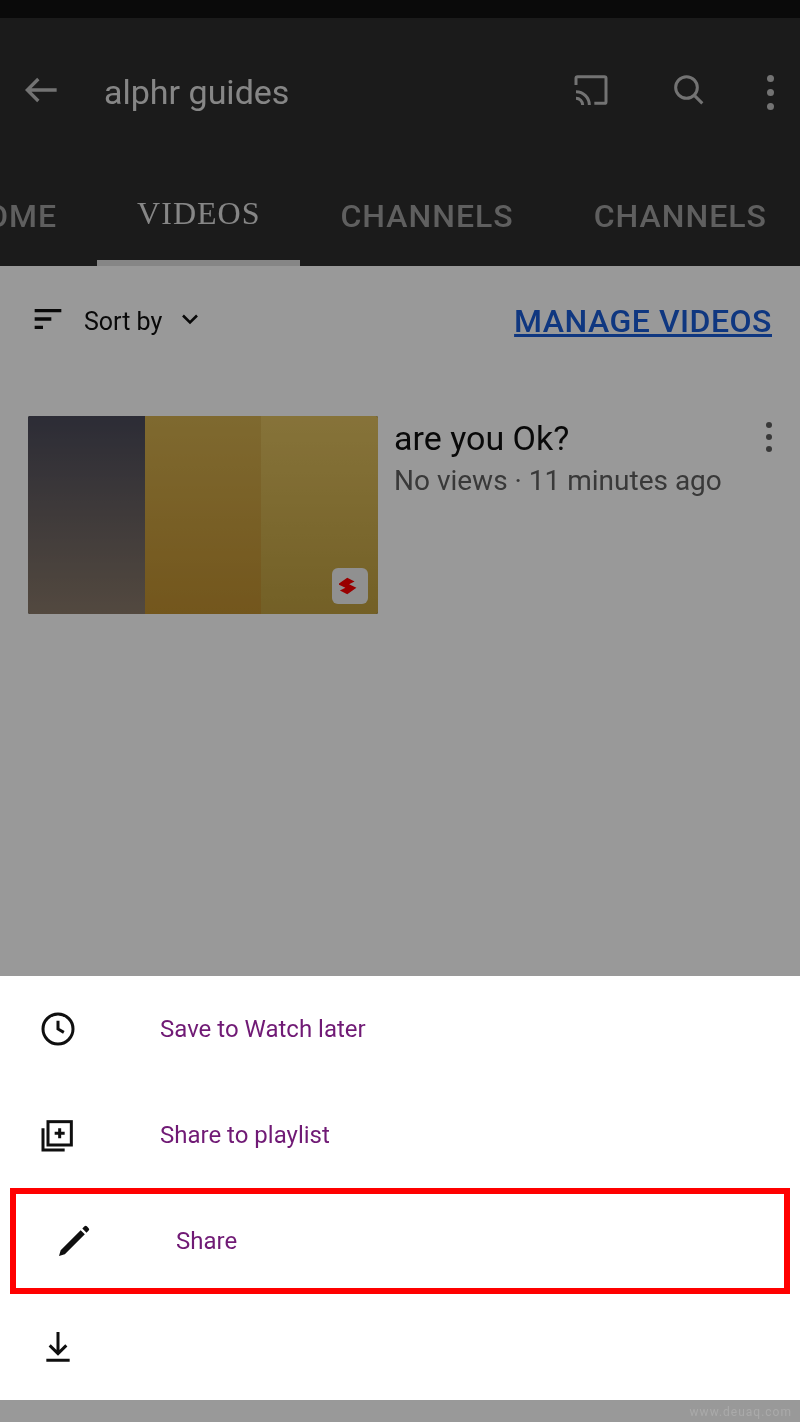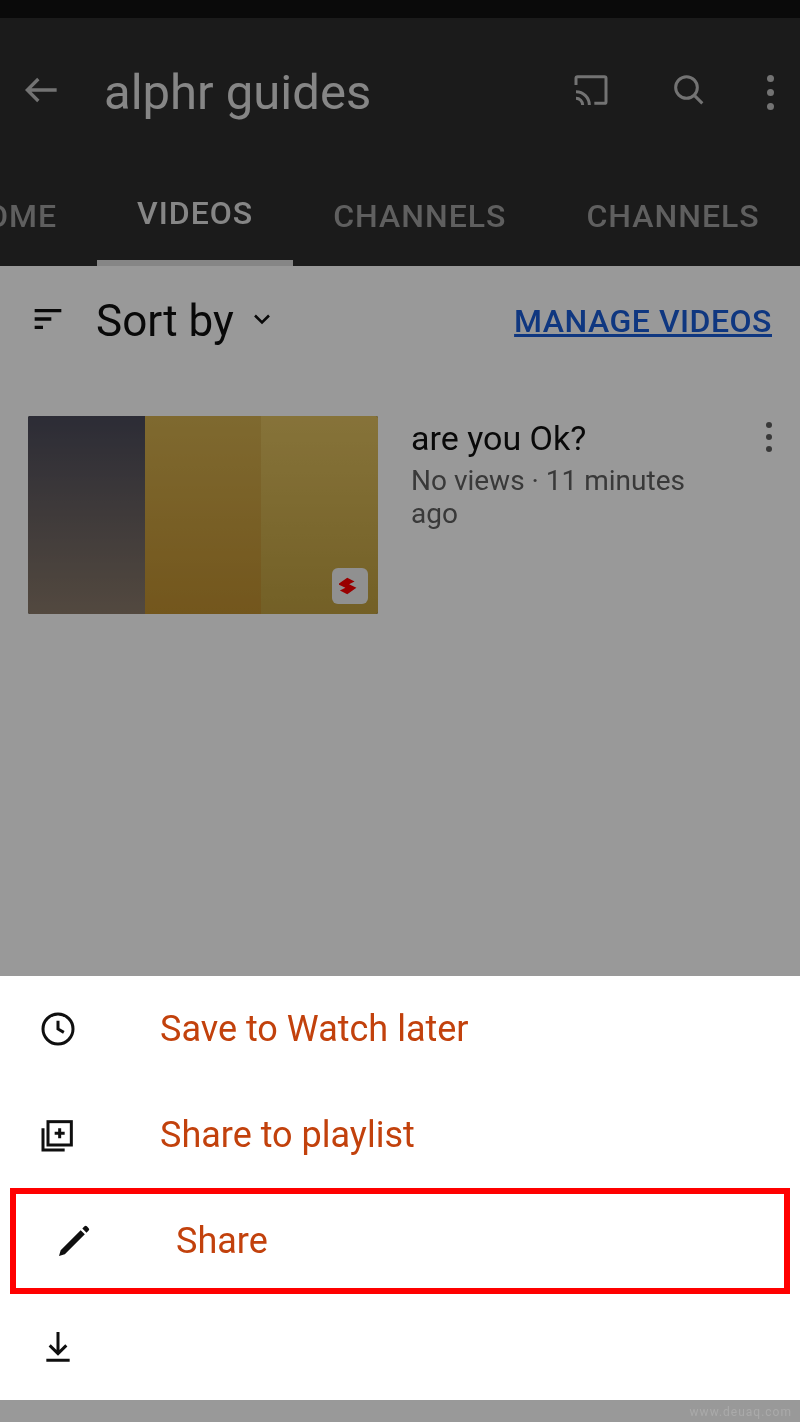--- a/index.html
+++ b/index.html
@@ -16,37 +16,37 @@
       background: #121212;
     }
     .header {
       background: #2d2d2d;
       height: 148px;
       display: flex;
       align-items: center;
       padding: 0 20px;
     }
     .header .back svg { width: 44px; height: 44px; }
-    .header .title { color: #e0e0e0; font-size: 49px; font-weight: 400; margin-left: 40px; flex: 1; }
+    .header .title { color: #e0e0e0; font-size: 34px; font-weight: 400; margin-left: 40px; flex: 1; }
     .header .actions { display: flex; align-items: center; gap: 58px; margin-right: 6px; }
     .header .actions svg { width: 40px; height: 40px; }
     .header .more-dots { display:flex; flex-direction:column; gap:7px; align-items:center; }
     .header .more-dots span { width:7px; height:7px; border-radius:50%; background:#c0c0c0; }
     .tabs { background:#2d2d2d; display:flex; height:100px; align-items:center; }
     .tab { color:#9e9e9e; font-size:32px; font-weight:500; letter-spacing:1px; padding: 0 40px; height:100%; display:flex; align-items:center; }
     .tab.first { padding-left: 0; margin-left: -14px; }
-    .tab.active { color:#e0e0e0; border-bottom:6px solid #e0e0e0; }
+    .tab.active { color:#e0e0e0; border-bottom:6px solid #e0e0e0;font-family:Liberation Serif, serif; }
     .content { background:#fff; }
     .sort-row { display:flex; align-items:center; padding: 24px 28px 24px 28px; height:110px; }
     .sort-icon svg { width:40px; height:40px; }
-    .sort-label { font-size:44px; font-weight:400; color:#0f0f0f; margin-left:28px; }
+    .sort-label { font-size:25px; font-weight:400; color:#0f0f0f; margin-left:16px; }
     .sort-chevron { margin-left:14px; }
     .sort-chevron svg{width:28px;height:28px;}
     .manage { color:#1a5cd6; font-size:32px; font-weight:500; letter-spacing:0.5px; margin-left:auto;text-decoration:underline; }
-    .video-row { display:flex; padding: 40px 28px 0 28px; gap:33px; }
+    .video-row { display:flex; padding: 40px 28px 0 28px; gap:16px; }
     .thumb { width:350px; height:198px; background:#333; position:relative; flex-shrink:0; border-radius:2px; overflow:hidden; display:flex; }
     .thumb .t1{width:33.3%; background:linear-gradient(#4a4a5a,#8a7a6a);}
     .thumb .t2{width:33.3%; background:linear-gradient(#d4b050,#c09030); position:relative;}
     .thumb .t3{width:33.4%; background:linear-gradient(#e0c060,#c0a040);}
     .shorts-badge { position:absolute; right:10px; bottom:10px; width:36px; height:36px; background:#f0f0f0; border-radius:6px; display:flex; align-items:center; justify-content:center; }
     .shorts-badge svg{width:22px;height:22px;}
     .vmeta { flex:1; padding-top:2px;}
     .vtitle { font-size:34px; color:#0f0f0f; font-weight:400; }
     .vsub { font-size:28px; color:#606060; margin-top:6px; }
     .vmore { display:flex; flex-direction:column; gap:6px; padding-top:6px; }
@@ -55,21 +55,21 @@
       position:absolute; inset:0; background:rgba(0,0,0,0.4);
     }
     .sheet {
       position:absolute; bottom:22px; left:0; right:0; background:#fff;
     }
     .sheet-item {
       display:flex; align-items:center; height:106px; padding:0 36px;
     }
     .sheet-item .icon{ width:44px; display:flex; justify-content:center; }
     .sheet-item svg{ width:40px; height:40px; }
-    .sheet-item .label { font-size:36px; color:#c2410c; margin-left:80px; font-weight:400;text-align:right;}
+    .sheet-item .label { font-size:24px; color:#701a75; margin-left:80px; font-weight:400;text-align:right;}
     .highlight{ border:6px solid #ff0000; margin:0 10px; }
     .watermark{ position:absolute; bottom:3px; right:8px; font-size:12px; color:#aaa; letter-spacing:1px;}
   </style>
 </head>
 <body>
 
 <div class="status-bar"></div>
 
 <div class="header">
   <div class="back">

